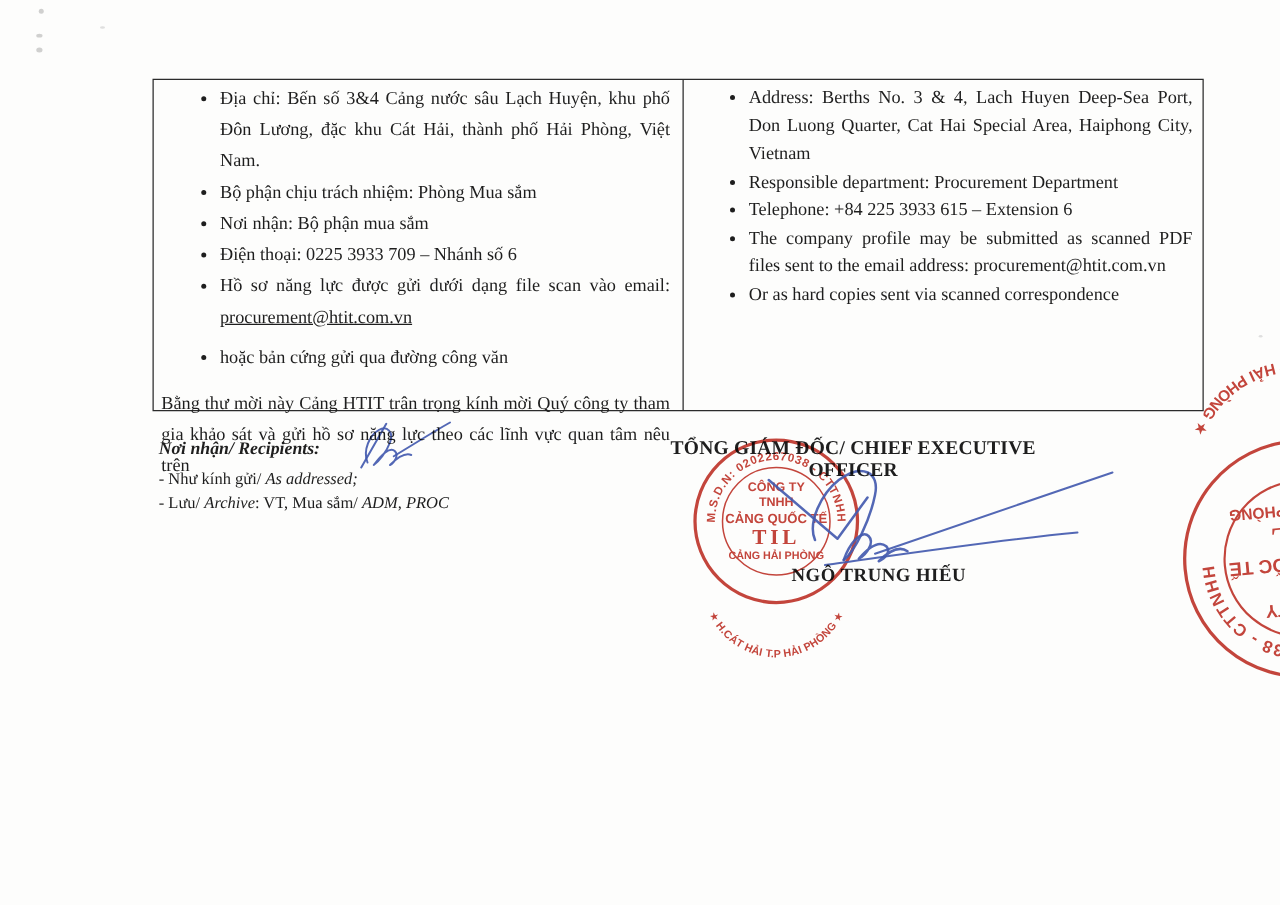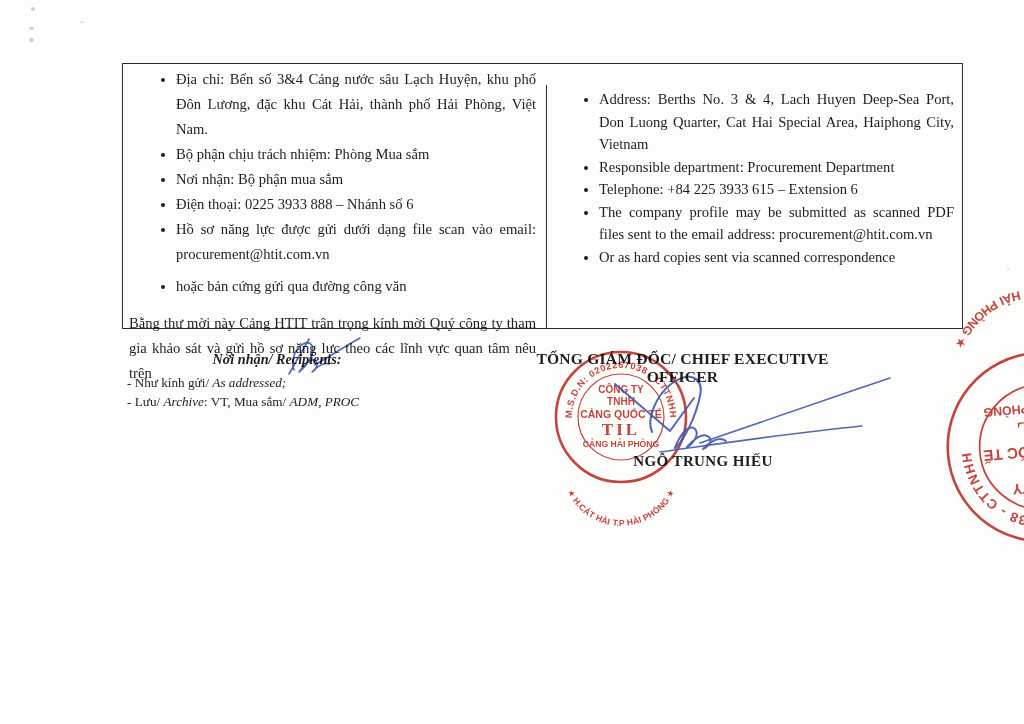--- a/index.html
+++ b/index.html
@@ -12,33 +12,33 @@
   
   .speck{position:absolute;background:#9a9a9a;opacity:.45;border-radius:50%;}
 
   
   .eoi-table{
     position:absolute;left:122px;top:63px;width:841px;height:266px;
     border:1.7px solid #2b2b2b;display:flex;box-sizing:border-box;
   }
   .cell{box-sizing:border-box;font-size:14.6px;}
   .cell.left{width:423px;padding:3px 10px 0 6px;}
-  .cell.right{flex:1;border-left:1.5px solid #2b2b2b;padding:3px 8px 0 5px;margin-top:21px;}
+  .cell.right{flex:1;border-left:1.5px solid #2b2b2b;padding:3px 8px 0 5px;}
   .cell ul{margin:0;padding:0 0 0 47px;list-style:disc outside;}
   .cell.left li{line-height:25px;text-align:justify;}
   .cell.right li{line-height:22.5px;text-align:justify;}
   li.gap{margin-top:7px;}
   .force-just{display:block;text-align:justify;text-align-last:justify;}
-  .uline{}
+  .uline{text-decoration:underline;}
   .cell.left p{margin:12px 0 0 0;line-height:25px;text-align:justify;}
   .cell.right p{margin:42px 0 0 0;line-height:22px;text-align:left;}
 
   
   .recipients{position:absolute;left:127px;top:350px;width:300px;font-size:13.2px;line-height:19.5px;}
-  .recipients .head{font-weight:bold;font-style:italic;font-size:14.2px;margin-bottom:3px;text-align:center;}
+  .recipients .head{font-weight:bold;font-style:italic;font-size:14.2px;margin-bottom:3px;}
   .recipients .it{font-style:italic;}
   .signer-title{
     position:absolute;left:515px;top:350px;width:335px;text-align:center;
     font-weight:bold;font-size:15.6px;letter-spacing:.2px;
   }
   .signer-name{
     position:absolute;left:608px;top:453px;width:190px;text-align:center;
     font-weight:bold;font-size:15px;letter-spacing:.4px;
   }
 
@@ -69,21 +69,21 @@
     <span class="speck" style="left:1007px;top:268px;width:3px;height:2px;opacity:.3;"></span>
   </div>
 
   <div class="eoi-table">
 
     <div class="cell left">
       <ul>
         <li><span>Địa chỉ: Bến số 3&amp;4 Cảng nước sâu Lạch Huyện, khu phố Đôn Lương, đặc khu Cát Hải, thành phố Hải Phòng, Việt Nam.</span></li>
         <li><span>Bộ phận chịu trách nhiệm: Phòng Mua sắm</span></li>
         <li><span>Nơi nhận: Bộ phận mua sắm</span></li>
-        <li><span>Điện thoại: 0225 3933 888 – Nhánh số 6</span></li>
+        <li><span>Điện thoại: 0225 3933 709 – Nhánh số 6</span></li>
         <li>
           <span class="force-just">Hồ sơ năng lực được gửi dưới dạng file scan vào email:</span><span class="uline">procurement@htit.com.vn</span>
         </li>
         <li class="gap"><span>hoặc bản cứng gửi qua đường công văn</span></li>
       </ul>
       <p>Bằng thư mời này Cảng HTIT trân trọng kính mời Quý công ty tham gia khảo sát và gửi hồ sơ năng lực theo các lĩnh vực quan tâm nêu trên</p>
     </div>
 
     <div class="cell right">
       <ul>

